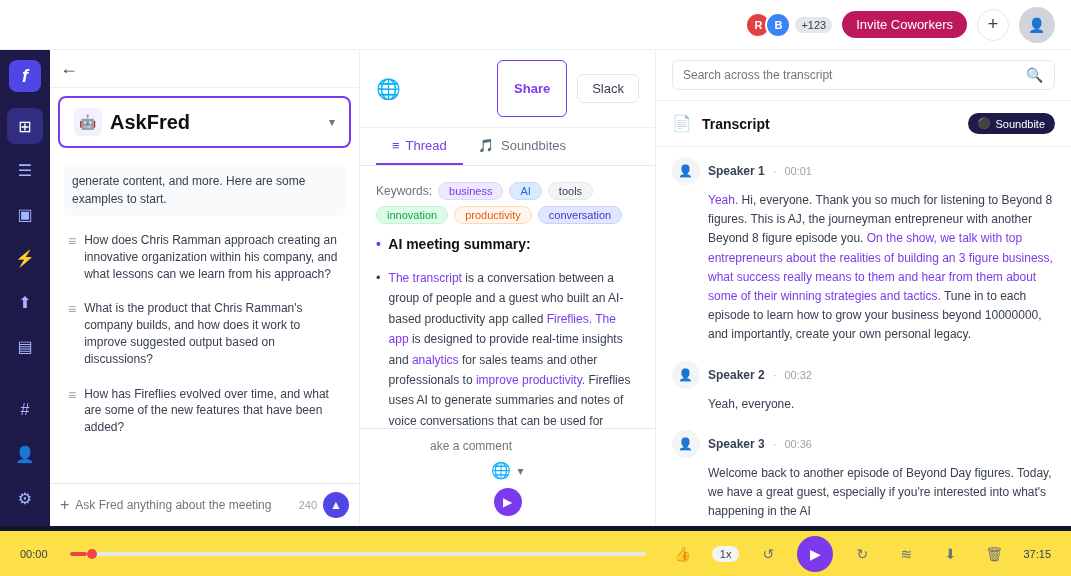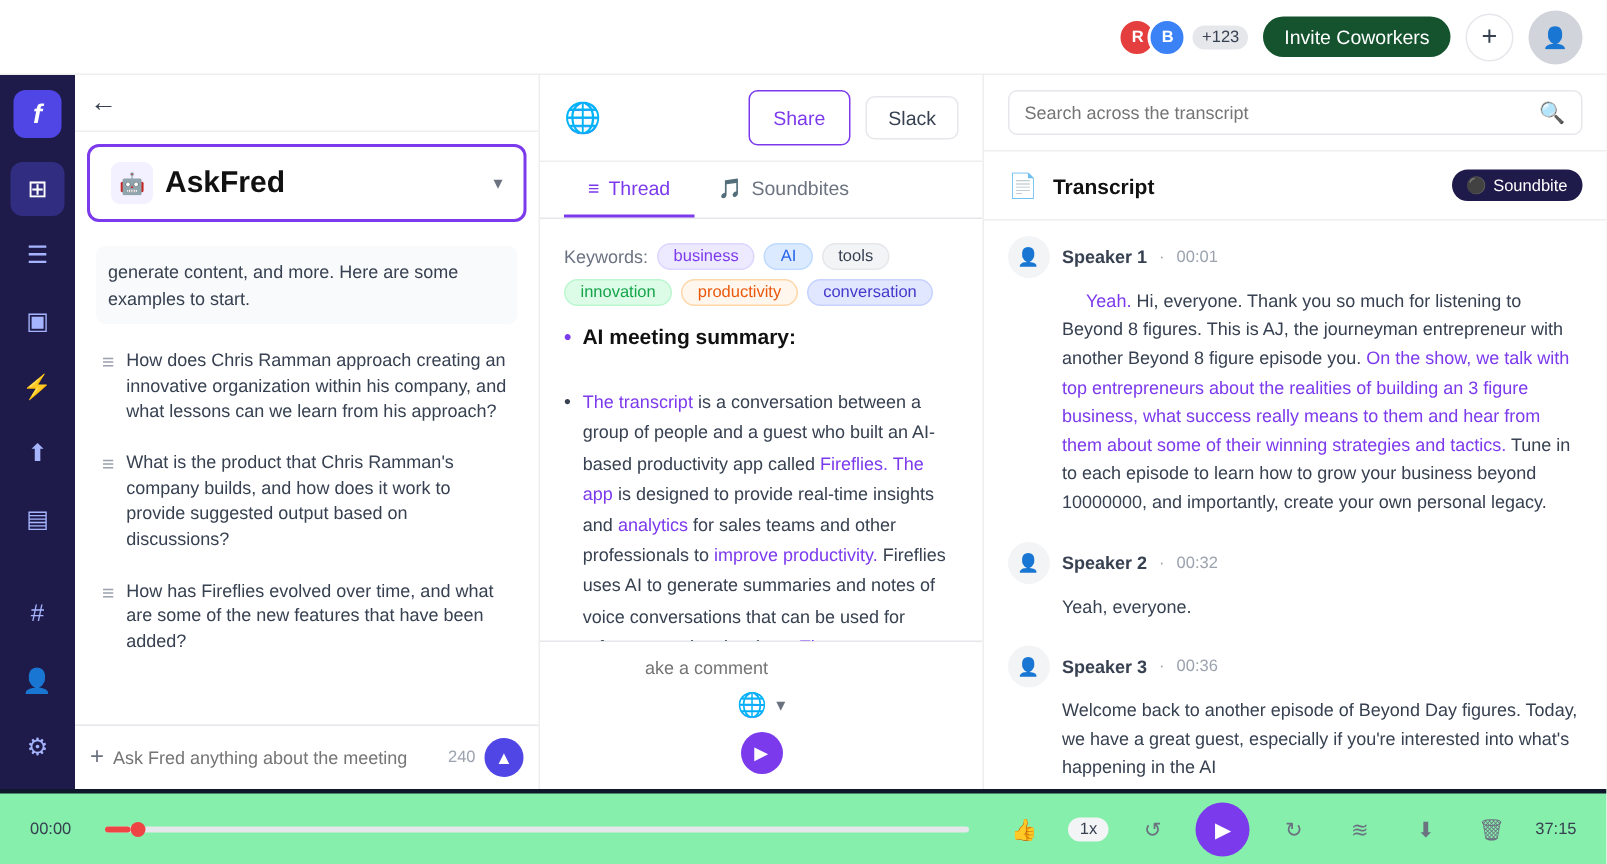--- a/index.html
+++ b/index.html
@@ -1,20 +1,20 @@
 <!DOCTYPE html>
 <html><head>
   <meta charset="utf-8">
   <style>
     * { box-sizing: border-box; margin: 0; padding: 0; }
     body { font-family: -apple-system, BlinkMacSystemFont, 'Segoe UI', sans-serif; font-size: 13px; background: #f5f5f5; overflow: hidden; width: 1071px; height: 576px; display: flex; flex-direction: column; }
 
     
     .top-bar { height: 50px; background: #fff; display: flex; align-items: center; justify-content: flex-end; padding: 0 16px; border-bottom: 1px solid #eee; gap: 10px; flex-shrink: 0; }
-    .invite-btn { background: #14532d; color: #fff; border: none; border-radius: 20px; padding: 6px 14px; font-size: 13px; font-weight: 500; cursor: pointer; display: flex; align-items: center; gap: 6px; }
+    .invite-btn { background: #be185d; color: #fff; border: none; border-radius: 20px; padding: 6px 14px; font-size: 13px; font-weight: 500; cursor: pointer; display: flex; align-items: center; gap: 6px; }
     .avatar-group { display: flex; align-items: center; }
     .avatar-small { width: 26px; height: 26px; border-radius: 50%; display: flex; align-items: center; justify-content: center; font-size: 11px; font-weight: bold; border: 2px solid #fff; margin-left: -6px; }
     .av-red { background: #e53e3e; color: #fff; }
     .av-blue { background: #3b82f6; color: #fff; }
     .plus-count { background: #e5e7eb; color: #374151; font-size: 11px; border-radius: 12px; padding: 2px 6px; margin-left: 4px; }
     .add-btn { width: 32px; height: 32px; border-radius: 50%; border: 1px solid #e5e7eb; background: #fff; cursor: pointer; display: flex; align-items: center; justify-content: center; font-size: 18px; color: #374151; }
     .user-avatar { width: 36px; height: 36px; border-radius: 50%; background: #d1d5db; overflow: hidden; display: flex; align-items: center; justify-content: center; font-size: 14px; }
 
     
     .main { display: flex; flex: 1; overflow: hidden; }
@@ -43,41 +43,41 @@
 
     .chat-input-area { border-top: 1px solid #e5e7eb; padding: 8px 10px; display: flex; align-items: center; gap: 6px; }
     .plus-icon { color: #6b7280; font-size: 16px; cursor: pointer; }
     .chat-input { flex: 1; border: none; outline: none; font-size: 12px; color: #374151; background: transparent; }
     .char-count { font-size: 11px; color: #9ca3af; }
     .send-btn { width: 26px; height: 26px; background: #4f46e5; border-radius: 50%; display: flex; align-items: center; justify-content: center; cursor: pointer; color: #fff; font-size: 12px; }
 
     
     .center-panel { flex: 1; display: flex; flex-direction: column; overflow: hidden; background: #fff; }
     .center-top { display: flex; align-items: center; gap: 10px; padding: 10px 16px; border-bottom: 1px solid #eee; }
-    .share-btn { border: 1px solid #7c3aed; color: #7c3aed; background: #fff; border-radius: 6px; padding: 10px 16px; font-size: 13px; font-weight: 400; cursor: pointer; }
+    .share-btn { border: 1px solid #7c3aed; color: #7c3aed; background: #fff; border-radius: 6px; padding: 20px 16px; font-size: 13px; font-weight: 700; cursor: pointer; }
     .edit-btn { border: 1px solid #e5e7eb; color: #374151; background: #fff; border-radius: 6px; padding: 6px 14px; font-size: 13px; cursor: pointer; }
     .globe-icon { font-size: 20px; color: #6b7280; }
     .spacer { flex: 1; }
 
     .tabs { display: flex; border-bottom: 1px solid #e5e7eb; padding: 0 16px; }
     .tab { padding: 10px 16px; font-size: 13px; color: #6b7280; cursor: pointer; border-bottom: 2px solid transparent; display: flex; align-items: center; gap: 6px; }
     .tab.active { color: #7c3aed; border-bottom: 2px solid #7c3aed; font-weight: 500; }
 
     .content-area { flex: 1; overflow-y: auto; padding: 16px; }
     .keywords-row { display: flex; align-items: center; gap: 6px; margin-bottom: 12px; flex-wrap: wrap; }
     .keywords-label { font-size: 12px; color: #6b7280; }
     .keyword-badge { border-radius: 12px; padding: 2px 10px; font-size: 11px; font-weight: 500; cursor: pointer; }
     .kw-purple { background: #ede9fe; color: #7c3aed; border: 1px solid #ddd6fe; }
     .kw-blue { background: #dbeafe; color: #2563eb; border: 1px solid #bfdbfe; }
     .kw-gray { background: #f3f4f6; color: #374151; border: 1px solid #e5e7eb; }
     .kw-green { background: #dcfce7; color: #16a34a; border: 1px solid #bbf7d0; }
     .kw-orange { background: #fff7ed; color: #ea580c; border: 1px solid #fed7aa; }
     .kw-indigo { background: #e0e7ff; color: #4338ca; border: 1px solid #c7d2fe; }
 
-    .summary-title { font-size: 14px; font-weight: 600; color: #111; margin-bottom: 26px; }
+    .summary-title { font-size: 14px; font-weight: 600; color: #111; margin-bottom: 16px; }
     .summary-text { font-size: 12px; line-height: 1.7; color: #374151; }
     .summary-bullet { margin-bottom: 8px; display: flex; gap: 8px; }
     .bullet-dot { color: #374151; margin-top: 2px; }
 
     .comment-bar { border-top: 1px solid #e5e7eb; padding: 10px 16px; display: flex; align-items: center; gap: 8px; flex-direction: column; }
     .comment-input { flex: 1; border: none; outline: none; font-size: 12px; color: #9ca3af; background: transparent; }
     .comment-icons { display: flex; align-items: center; gap: 6px; }
     .comment-send { width: 28px; height: 28px; background: #7c3aed; border-radius: 50%; display: flex; align-items: center; justify-content: center; color: #fff; cursor: pointer; font-size: 12px; }
 
     
@@ -93,21 +93,21 @@
 
     .transcript-content { flex: 1; overflow-y: auto; padding: 10px 16px; }
     .speaker-block { margin-bottom: 16px; }
     .speaker-row { display: flex; align-items: center; gap: 8px; margin-bottom: 6px; }
     .speaker-avatar { width: 28px; height: 28px; border-radius: 50%; background: #f3f4f6; display: flex; align-items: center; justify-content: center; font-size: 12px; color: #374151; flex-shrink: 0; }
     .speaker-name { font-weight: 600; font-size: 12px; color: #374151; }
     .speaker-time { font-size: 11px; color: #9ca3af; }
     .speaker-text { font-size: 12px; line-height: 1.6; color: #374151; padding-left: 36px; }
 
     
-    .bottom-bar { height: 50px; background: #86efac; border-top: 3px solid #0f172a; display: flex; align-items: center; padding: 0 20px; gap: 14px; flex-shrink: 0; }
+    .bottom-bar { height: 50px; background: #fde047; border-top: 5px solid #0f172a; display: flex; align-items: center; padding: 0 20px; gap: 14px; flex-shrink: 0; }
     .time-start { font-size: 11px; color: #374151; }
     .time-end { font-size: 11px; color: #374151; margin-left: auto; }
     .progress-track { flex: 1; height: 4px; background: #e5e7eb; border-radius: 2px; position: relative; margin: 0 8px; }
     .progress-fill { height: 100%; background: #ef4444; border-radius: 2px; width: 3%; }
     .progress-dot { width: 10px; height: 10px; background: #ef4444; border-radius: 50%; position: absolute; top: -3px; left: 3%; }
     .play-btn { width: 36px; height: 36px; background: #7c3aed; border-radius: 50%; display: flex; align-items: center; justify-content: center; color: #fff; cursor: pointer; font-size: 14px; }
     .ctrl-btn { width: 30px; height: 30px; display: flex; align-items: center; justify-content: center; color: #6b7280; cursor: pointer; font-size: 14px; border: none; background: none; }
     .speed-badge { background: #f3f4f6; border-radius: 10px; padding: 2px 8px; font-size: 11px; color: #374151; cursor: pointer; }
 
     
@@ -165,21 +165,21 @@
 
     <div class="chat-area">
       <div class="intro-text">generate content, and more. Here are some examples to start.</div>
 
       <div class="suggestion-item">
         <span class="suggestion-dot">≡</span>
         <span class="suggestion-text">How does Chris Ramman approach creating an innovative organization within his company, and what lessons can we learn from his approach?</span>
       </div>
       <div class="suggestion-item">
         <span class="suggestion-dot">≡</span>
-        <span class="suggestion-text">What is the product that Chris Ramman's company builds, and how does it work to provide suggested output based on discussions?</span>
+        <span class="suggestion-text">What is the product that Chris Ramman's company builds, and how does it work to improve suggested output based on discussions?</span>
       </div>
       <div class="suggestion-item">
         <span class="suggestion-dot">≡</span>
         <span class="suggestion-text">How has Fireflies evolved over time, and what are some of the new features that have been added?</span>
       </div>
     </div>
 
     <div class="chat-input-area">
       <span class="plus-icon">+</span>
       <input class="chat-input" type="text" placeholder="Ask Fred anything about the meeting" style="">
@@ -261,21 +261,21 @@
     <div class="transcript-content">
 
       <div class="speaker-block">
         <div class="speaker-row">
           <div class="speaker-avatar">👤</div>
           <span class="speaker-name">Speaker 1</span>
           <span style="color:#9ca3af;font-size:11px;">·</span>
           <span class="speaker-time">00:01</span>
         </div>
         <p class="speaker-text">
-          <span style="color:#7c3aed;font-weight:500;margin-left:16px;">Yeah.</span>
+          <span style="color:#7c3aed;font-weight:500;">Yeah.</span>
           Hi, everyone. Thank you so much for listening to Beyond 8 figures. This is AJ, the journeyman entrepreneur with another Beyond 8 figure episode you.
           <span style="color:#7c3aed;">On the show, we talk with top entrepreneurs about the realities of building an 3 figure business, what success really means to them and hear from them about some of their winning strategies and tactics.</span>
           Tune in to each episode to learn how to grow your business beyond 10000000, and importantly, create your own personal legacy.
         </p>
       </div>
 
       <div class="speaker-block">
         <div class="speaker-row">
           <div class="speaker-avatar">👤</div>
           <span class="speaker-name">Speaker 2</span>

